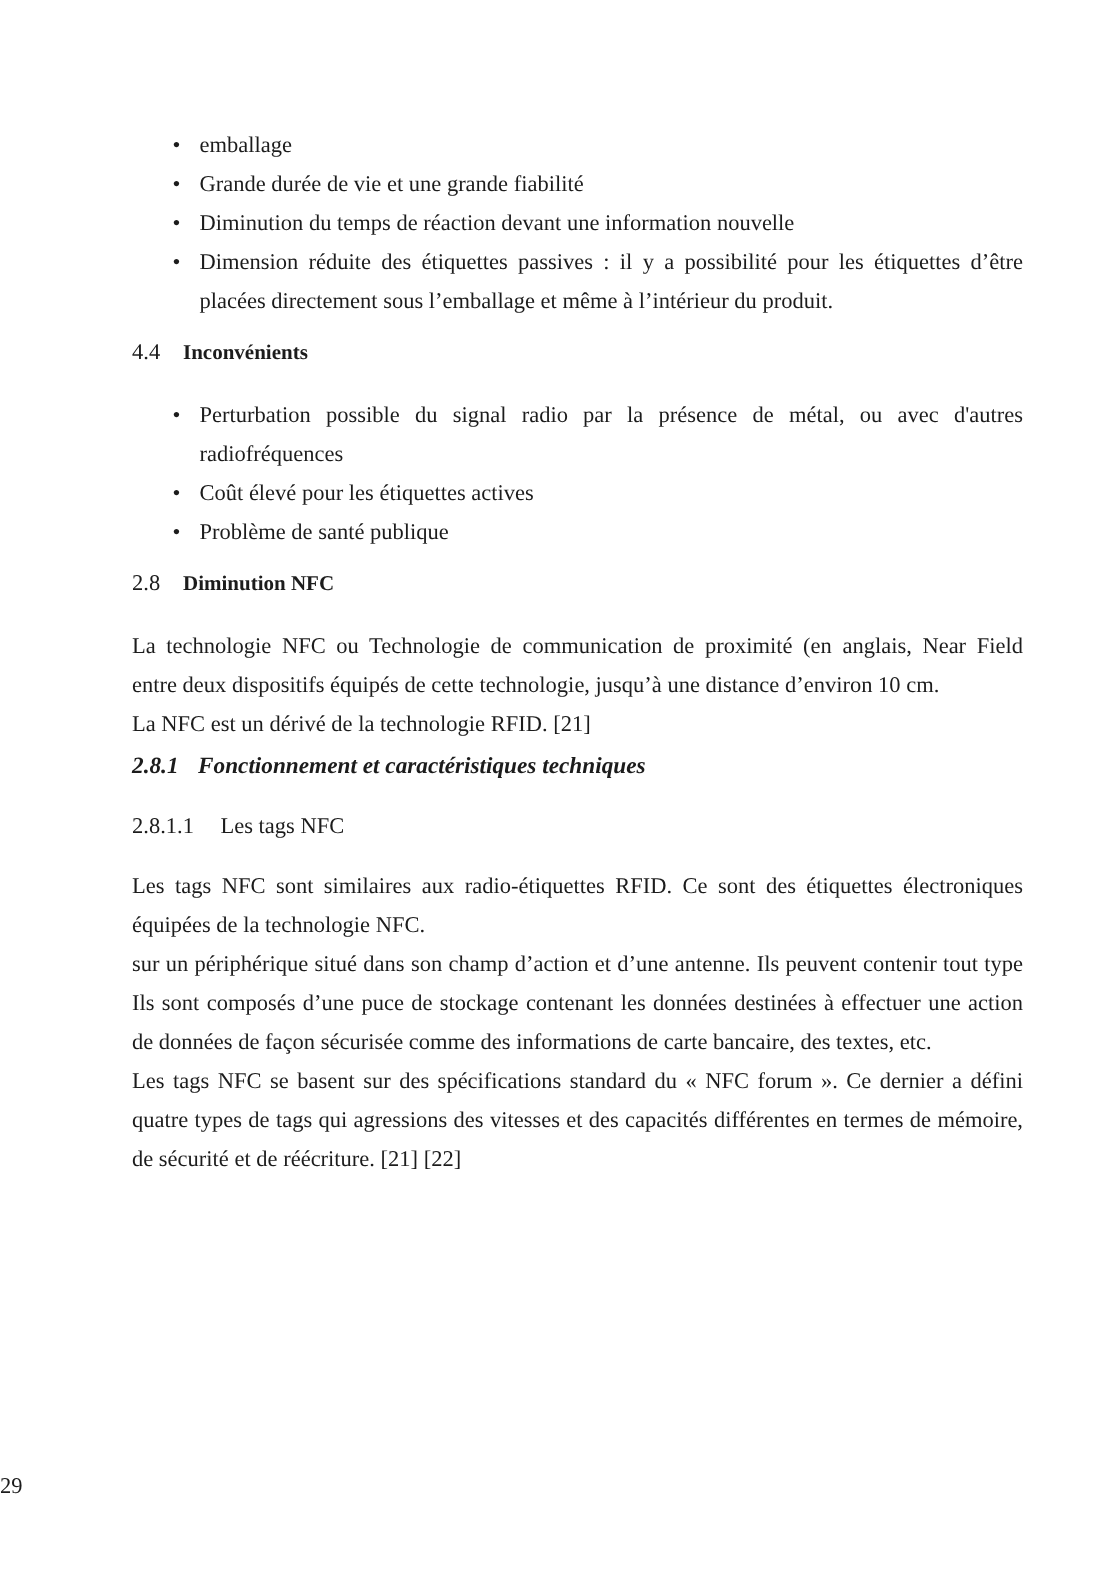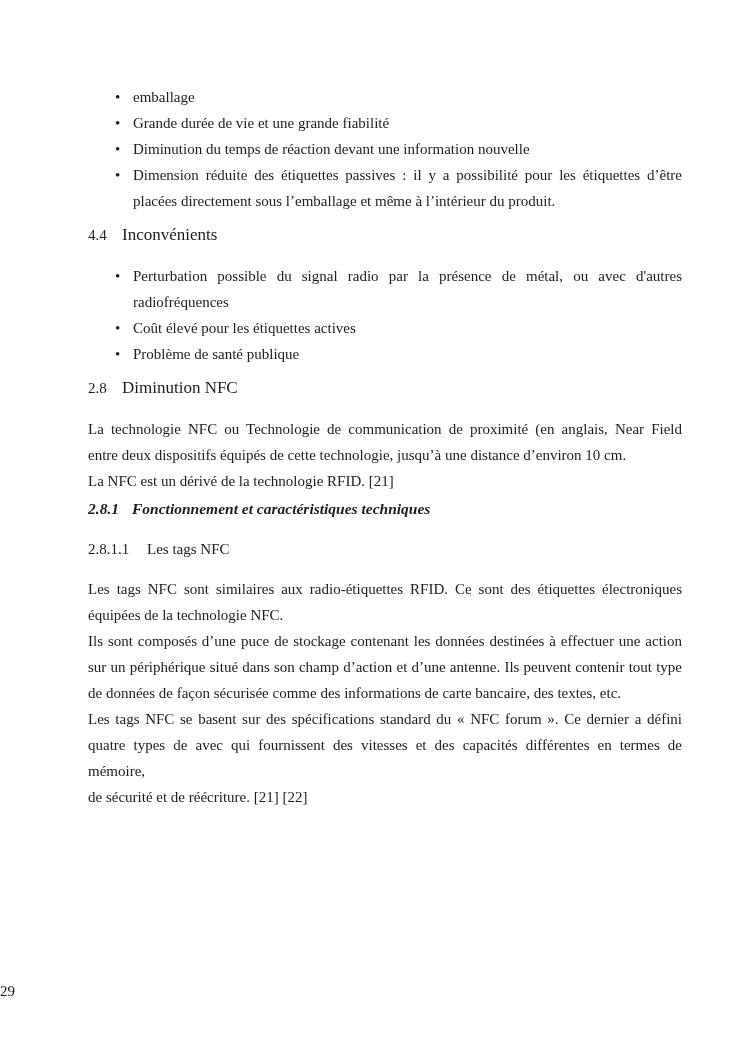--- a/index.html
+++ b/index.html
@@ -32,21 +32,21 @@
     top: 0;
     line-height: 26px;
   }
   
   .heading { white-space: nowrap; }
   .heading .hnum { display: inline-block; font-weight: normal; font-style: normal; }
   .w34 { width: 34px; }
   .w44 { width: 44px; }
   .w59 { width: 59px; }
   .h-bold { margin-top: 8px; margin-bottom: 15px; }
-  .h-bold .htitle { font-weight: normal; font-size: 17px; }
+  .h-bold .htitle { font-weight: bold; font-size: 14px; }
   .h-bolditalic { margin-top: 2px; margin-bottom: 14px; }
   .h-bolditalic .hnum,
   .h-bolditalic .htitle { font-weight: bold; font-style: italic; font-size: 15.5px; }
   .h-plain { margin-top: 0; margin-bottom: 14px; }
   .list-tight { margin-top: 1px; }
   .pnum {
     position: absolute;
     left: 0;
     right: 0;
     top: 978px;
@@ -120,27 +120,27 @@
     <div class="heading h-plain">
       <span class="hnum w59">2.8.1.1</span><span class="htitle">Les tags NFC</span>
     </div>
 
     <div>
       <div class="jl">Les tags NFC sont similaires aux radio-étiquettes RFID. Ce sont des étiquettes électroniques</div>
       <div>équipées de la technologie NFC.</div>
     </div>
 
     <div>
+      <div class="jl">sur un périphérique situé dans son champ d’action et d’une antenne. Ils peuvent contenir tout type</div>
       <div class="jl">Ils sont composés d’une puce de stockage contenant les données destinées à effectuer une action</div>
-      <div class="jl">sur un périphérique situé dans son champ d’action et d’une antenne. Ils peuvent contenir tout type</div>
       <div>de données de façon sécurisée comme des informations de carte bancaire, des textes, etc.</div>
     </div>
 
     <div>
       <div class="jl">Les tags NFC se basent sur des spécifications standard du « NFC forum ». Ce dernier a défini</div>
-      <div class="jl">quatre types de avec qui fournissent des vitesses et des capacités différentes en termes de mémoire,</div>
+      <div class="jl">quatre types de tags qui agressions des vitesses et des capacités différentes en termes de mémoire,</div>
       <div>de sécurité et de réécriture. [21] [22]</div>
     </div>
 
   </div>
 
   <div class="pnum">29</div>
 </div>
 
 </body></html>

